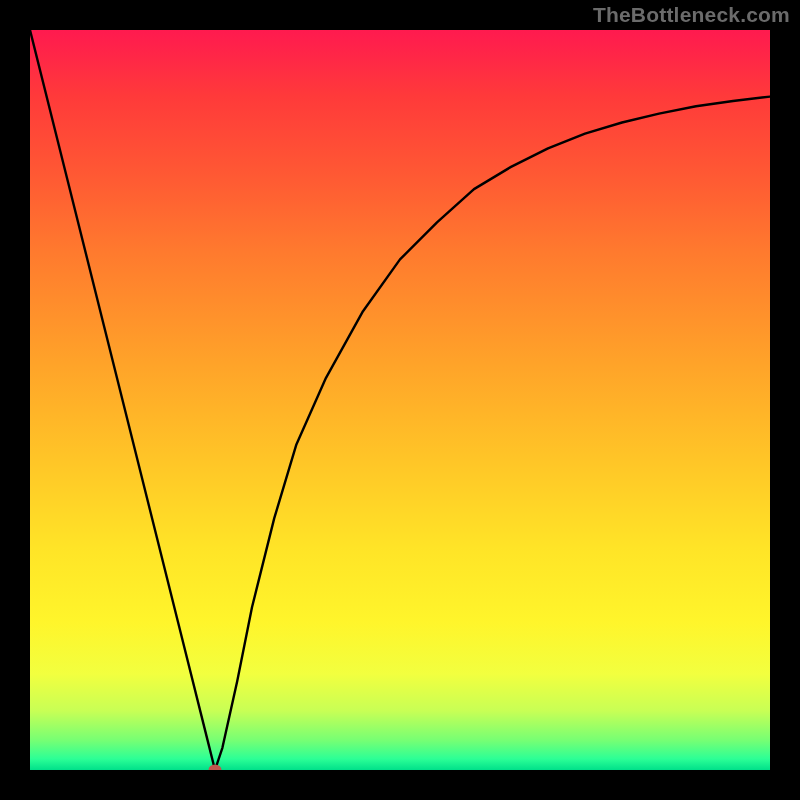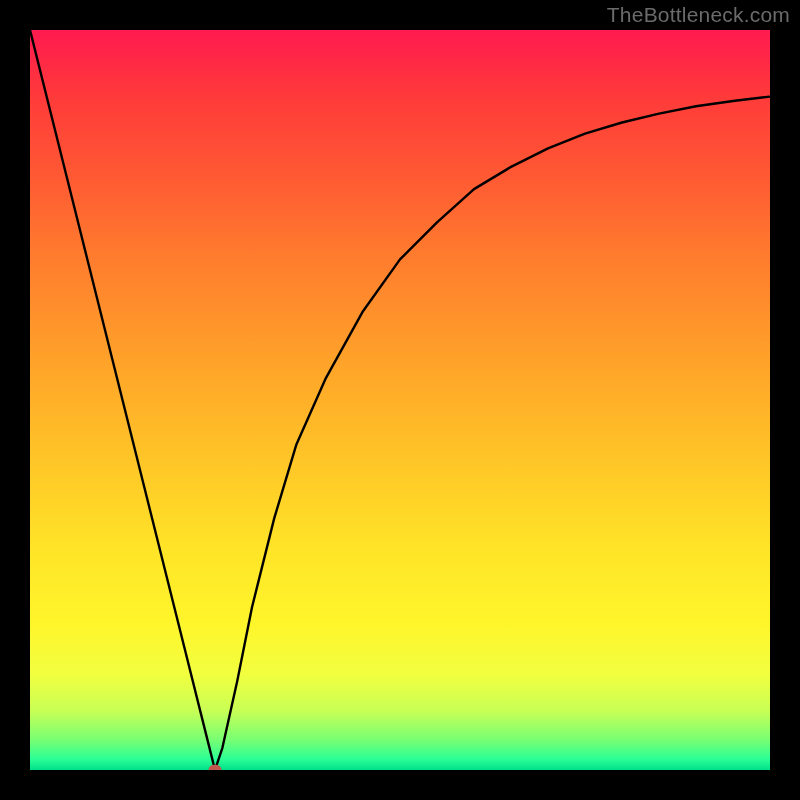--- a/index.html
+++ b/index.html
@@ -58,21 +58,21 @@
     background: #c1564e;
     transform: translate(-50%, -50%);
   }
 
   .watermark {
     position: absolute;
     top: 3px;
     right: 10px;
     color: #6b6b6b;
     font-size: 21px;
-    font-weight: 400;
+    font-weight: 700;
     letter-spacing: 0.2px;
   }
 </style>
 </head>
 <body>
 
 <div class="plot-area">
   <svg class="curve-svg" viewBox="0 0 740 740" preserveAspectRatio="none">
     <path id="curve-path" d="M0.00 0.00 L37.00 148.00 L74.00 296.00 L111.00 444.00 L148.00 592.00 L177.60 710.40 L185.00 740.00 L192.40 717.80 L207.20 651.20 L222.00 577.20 L244.20 488.40 L266.40 414.40 L296.00 347.80 L333.00 281.20 L370.00 229.40 L407.00 192.40 L444.00 159.10 L481.00 136.90 L518.00 118.40 L555.00 103.60 L592.00 92.50 L629.00 83.62 L666.00 76.22 L703.00 71.04 L740.00 66.60 " fill="none" stroke="#000" stroke-width="2.4" stroke-linecap="round" stroke-linejoin="round"></path>
   </svg>

